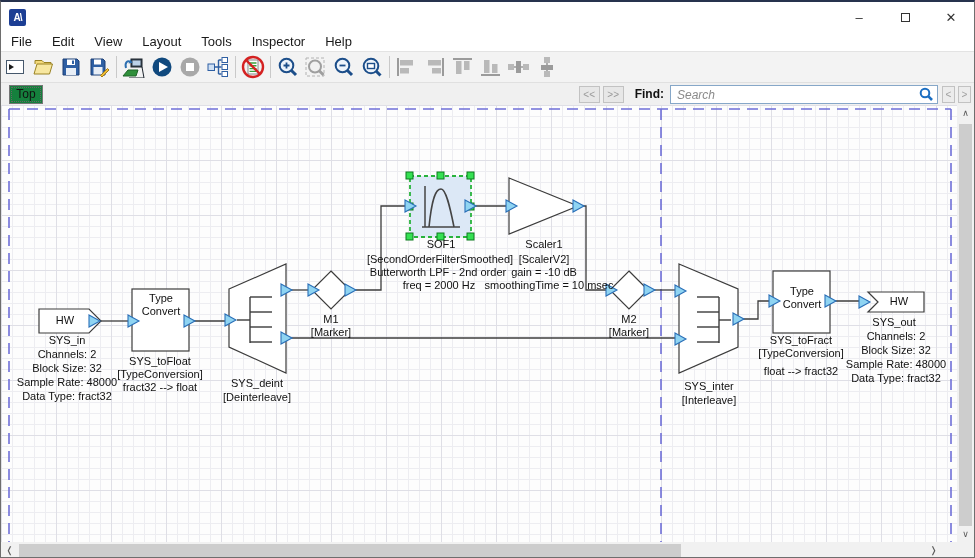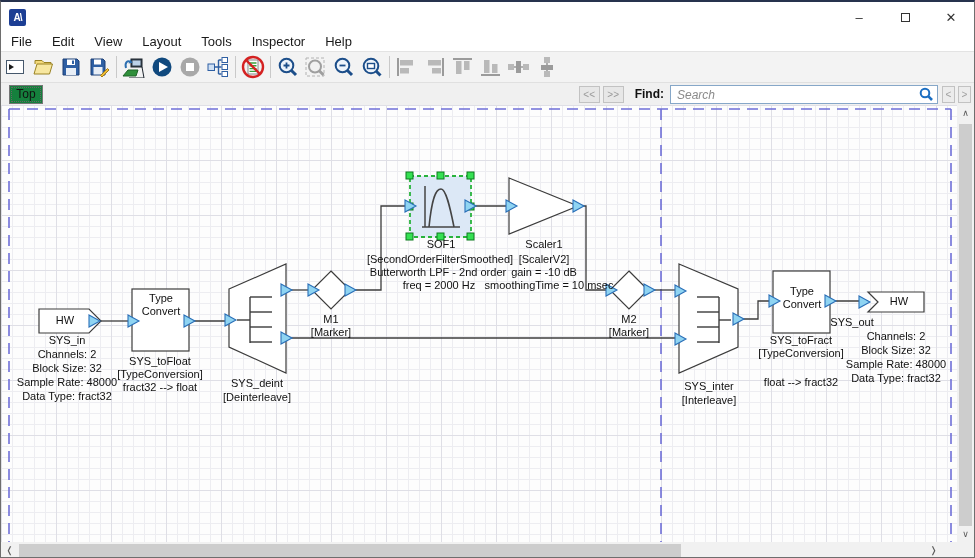--- a/index.html
+++ b/index.html
@@ -376,23 +376,23 @@
     <div class="lbl" style="left:548px; top:174px;">smoothingTime = 10 msec</div>
 
     <div class="lbl" style="left:628px; top:208px;">M2</div>
     <div class="lbl" style="left:628px; top:221px;">[Marker]</div>
 
     <div class="lbl" style="left:708px; top:275px;">SYS_inter</div>
     <div class="lbl" style="left:708px; top:289px;">[Interleave]</div>
 
     <div class="lbl" style="left:800px; top:229px;">SYS_toFract</div>
     <div class="lbl" style="left:800px; top:242px;">[TypeConversion]</div>
-    <div class="lbl" style="left:800px; top:271px;">float --&gt; fract32</div>
-
-    <div class="lbl" style="left:851px; top:211px;">SYS_out</div>
+    <div class="lbl" style="left:800px; top:260px;">float --&gt; fract32</div>
+
+    <div class="lbl" style="left:893px; top:211px;">SYS_out</div>
     <div class="lbl" style="left:895px; top:225px;">Channels: 2</div>
     <div class="lbl" style="left:895px; top:239px;">Block Size: 32</div>
     <div class="lbl" style="left:895px; top:253px;">Sample Rate: 48000</div>
     <div class="lbl" style="left:895px; top:267px;">Data Type: fract32</div>
   </div>
 
   <div id="vscroll">
     <div class="scroll-arrow" style="top:0;">∧</div>
     <div id="vthumb"></div>
     <div class="scroll-arrow" style="top:421px;">∨</div>

